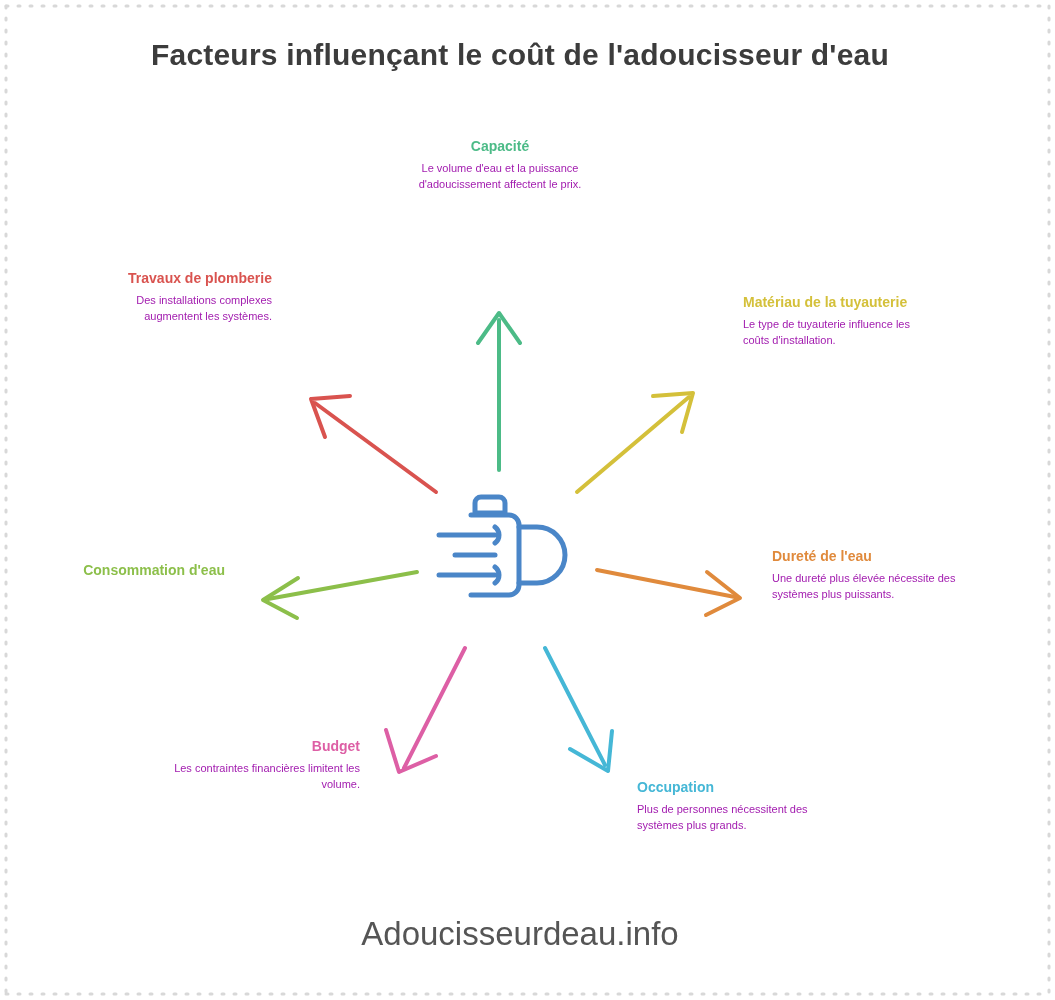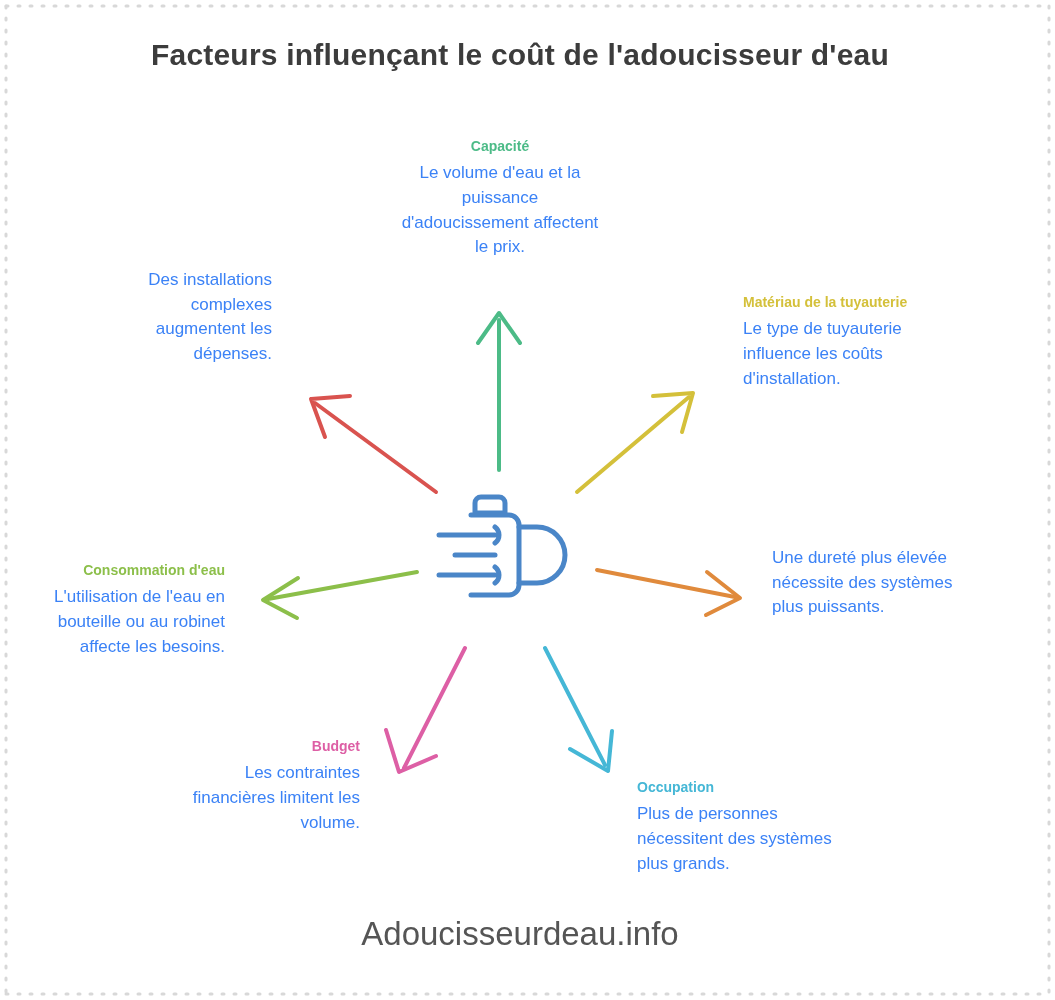--- a/index.html
+++ b/index.html
@@ -54,22 +54,22 @@
   .node {
     position: absolute;
   }
   .node .node-title {
     font-size: 14px;
     font-weight: bold;
     line-height: 1.45;
     margin-bottom: 5px;
   }
   .node .node-desc {
-    font-size: 17px;
-    color: #3b82f6;
+    font-size: 11px;
+    color: #a21caf;
     line-height: 1.45;
   }
   .align-center { text-align: center; }
   .align-right  { text-align: right; }
   .align-left   { text-align: left; }
 
   
   #node-capacite        { left: 400px; top: 136px; width: 200px; }
   #node-materiau        { left: 727px; top: 292px; width: 195px; margin-left: 16px; }
   #node-durete          { left: 772px; top: 546px; width: 200px; }
@@ -161,37 +161,38 @@
     <div class="node-title" style="color:#4cbb87">Capacité</div>
     <div class="node-desc">Le volume d'eau et la puissance d'adoucissement affectent le prix.</div>
   </div>
 
   <div class="node align-left" id="node-materiau">
     <div class="node-title" style="color:#d4c03a">Matériau de la tuyauterie</div>
     <div class="node-desc">Le type de tuyauterie influence les coûts d'installation.</div>
   </div>
 
   <div class="node align-left" id="node-durete">
+    <div class="node-title" style="color:#e08a3c">Dureté de l'eau</div>
     <div class="node-desc">Une dureté plus élevée nécessite des systèmes plus puissants.</div>
   </div>
 
   <div class="node align-left" id="node-occupation">
     <div class="node-title" style="color:#45b7d6">Occupation</div>
     <div class="node-desc">Plus de personnes nécessitent des systèmes plus grands.</div>
   </div>
 
   <div class="node align-right" id="node-budget">
     <div class="node-title" style="color:#dd5fa5">Budget</div>
     <div class="node-desc">Les contraintes financières limitent les volume.</div>
   </div>
 
   <div class="node align-right" id="node-consommation">
     <div class="node-title" style="color:#8cbf4a">Consommation d'eau</div>
-    <div class="node-desc">L'utilisation de l'eau en bouteille ou au robinet affecte les besoins.</div>
   </div>
 
   <div class="node align-right" id="node-travaux">
-    <div class="node-desc">Des installations complexes augmentent les dépenses.</div>
+    <div class="node-title" style="color:#d9534f">Travaux de plomberie</div>
+    <div class="node-desc">Des installations complexes augmentent les systèmes.</div>
   </div>
 
   <div class="footer">Adoucisseurdeau.info</div>
 
 </div>
 
 </body></html>

